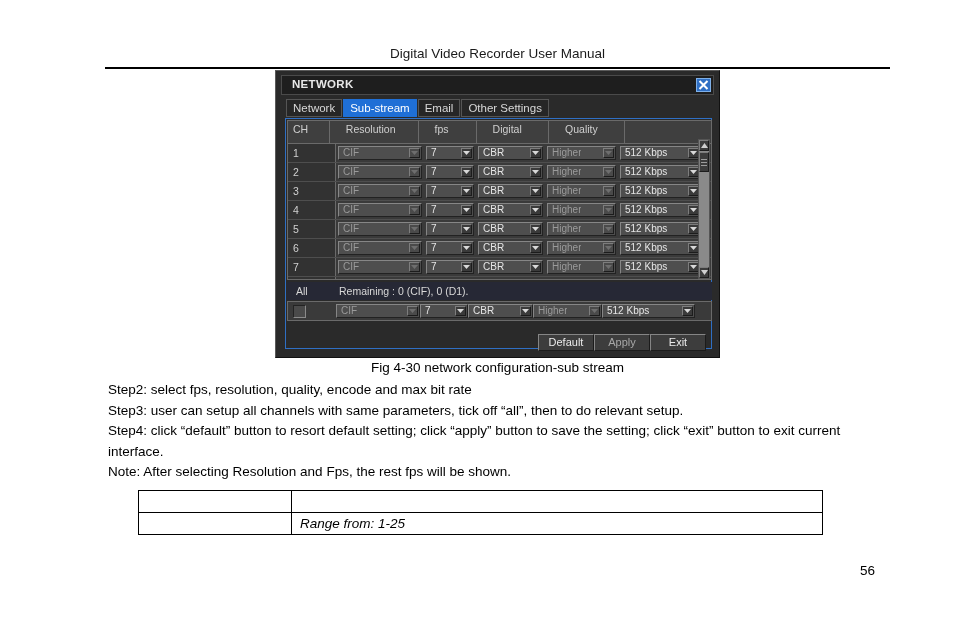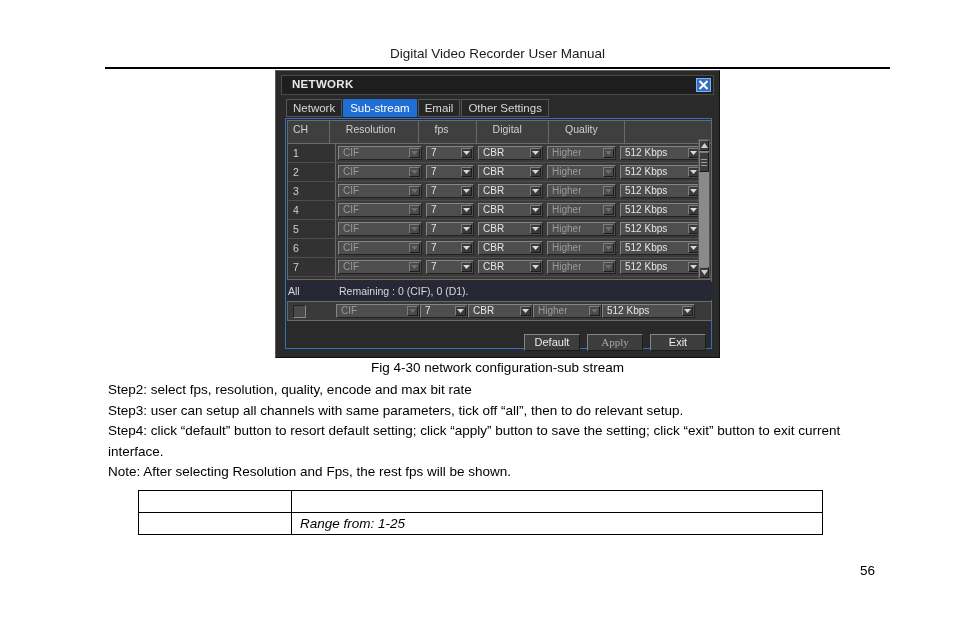--- a/index.html
+++ b/index.html
@@ -299,21 +299,21 @@
     width: 425px;
     height: 18px;
     background: #262835;
     display: flex;
     align-items: center;
   }
   .allbar .all-label {
     width: 52px;
     font-size: 10.5px;
     color: #d8d8d8;
-    padding-left: 1px;
+    padding-left: 9px;
     box-sizing: border-box;
   }
   .allbar .remaining {
     font-size: 10.5px;
     color: #d8d8d8;
   }
   .allrow {
     position: absolute;
     left: 1px;
     top: 182px;
@@ -345,40 +345,39 @@
   }
 
   
   .footer {
     position: absolute;
     left: 0;
     bottom: 6px;
     width: 100%;
     display: flex;
     justify-content: flex-end;
-    gap: 7px;
     padding-right: 13px;
     box-sizing: border-box;
   }
   .btn {
     min-width: 56px;
     height: 17px;
     background: #3d3d3d;
     border-top: 1px solid #858585;
     border-left: 1px solid #858585;
     border-right: 1px solid #1b1b1b;
     border-bottom: 1px solid #1b1b1b;
     box-sizing: border-box;
     font-size: 11px;
     color: #eaeaea;
     text-align: center;
     line-height: 15px;
     cursor: pointer;
   }
-  .btn.dim { color: #a8a8a8; font-family: Liberation Serif, serif; }
+  .btn.dim { color: #a8a8a8; }
 
   
   .caption {
     position: absolute;
     left: 105px;
     top: 360px;
     width: 785px;
     text-align: center;
     font-size: 13.5px;
   }

